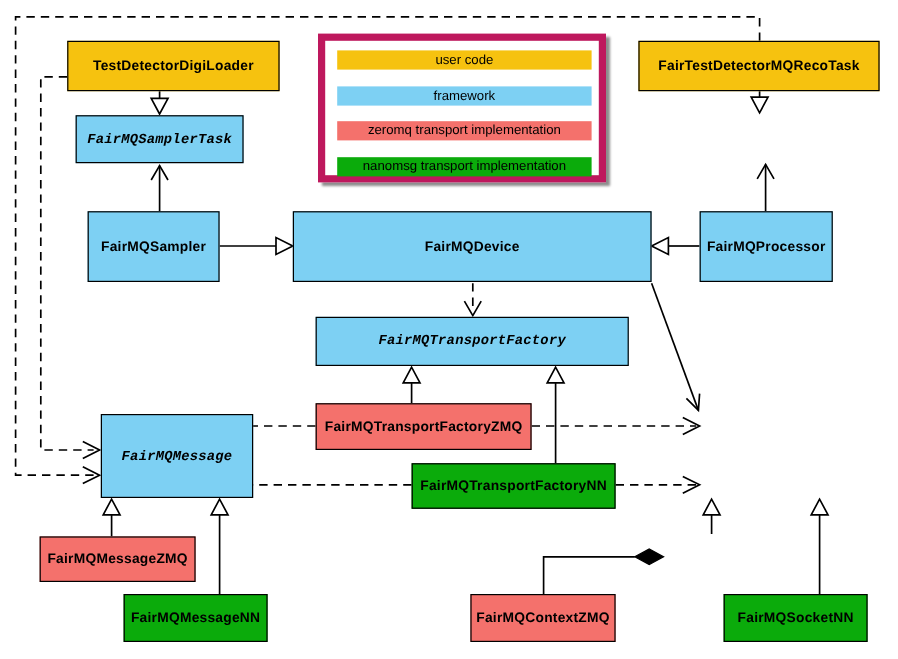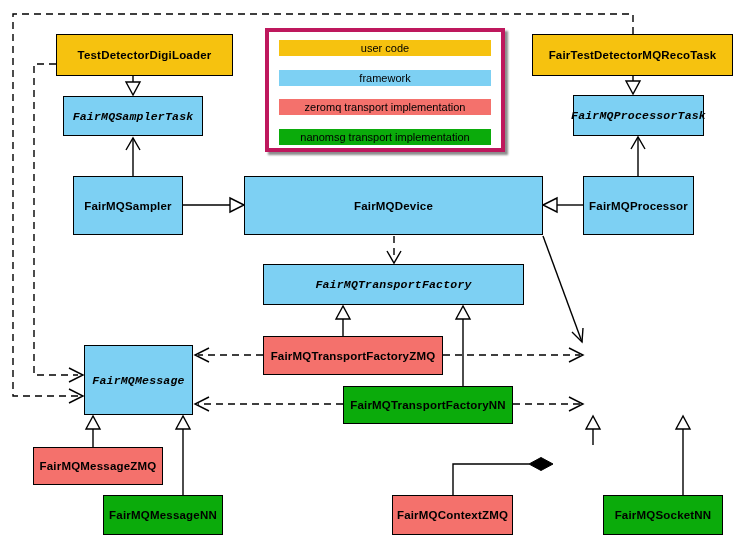--- a/index.html
+++ b/index.html
@@ -13,21 +13,21 @@
     display:flex; align-items:center; justify-content:center; text-align:center;
     font-weight:bold; font-size:11.5px; color:#000; letter-spacing:0.2px;
   }
   .abstract { font-style:italic;font-family:Liberation Mono, monospace; }
   .cat-user { background:#f6c20f; }
   .cat-framework { background:#7dd0f3; }
   .cat-zmq { background:#f4716c; }
   .cat-nn { background:#0bab0b; }
   .legend {
     position:absolute; left:265px; top:28px; width:240px; height:124px;
-    box-sizing:border-box; border:4px solid #be185d; background:#fff;
+    box-sizing:border-box; border:6px solid #be185d; background:#fff;
     box-shadow:3px 3px 2px rgba(0,0,0,0.45);
   }
   .legend-bar {
     position:absolute; left:10px; width:212px; height:16px;
     display:flex; align-items:center; justify-content:center;
     font-size:11px; font-weight:normal; color:#000;
   }
   .lb0 { top:8px; }  .lb1 { top:38px; }  .lb2 { top:67px; }  .lb3 { top:97px; }
   .solid { stroke:#000; stroke-width:1.4; fill:none; }
   .dashed { stroke:#000; stroke-width:1.4; fill:none; stroke-dasharray:7,5; }
@@ -153,35 +153,34 @@
     <div class="legend-bar lb2 cat-zmq">zeromq transport implementation</div>
     <div class="legend-bar lb3 cat-nn">nanomsg transport implementation</div>
   </div>
 
   <div class="node cat-user" style="left:56px; top:34px; width:177px; height:42px;">TestDetectorDigiLoader</div>
 
   <div class="node cat-user" style="left:532px; top:34px; width:201px; height:42px;">FairTestDetectorMQRecoTask</div>
 
   <div class="node cat-framework abstract" style="left:63px; top:96px; width:140px; height:40px;">FairMQSamplerTask</div>
 
-  <div class="node cat-framework abstract" style="left:573px; top:95px; width:131px; height:41px;">FairMQProcessorTask</div>
 
   <div class="node cat-framework" style="left:73px; top:176px; width:110px; height:59px;">FairMQSampler</div>
 
   <div class="node cat-framework" style="left:244px; top:176px; width:299px; height:59px;">FairMQDevice</div>
 
   <div class="node cat-framework" style="left:583px; top:176px; width:111px; height:59px;">FairMQProcessor</div>
 
   <div class="node cat-framework abstract" style="left:263px; top:264px; width:261px; height:41px;text-align:right;">FairMQTransportFactory</div>
 
   <div class="node cat-zmq" style="left:263px; top:336px; width:180px; height:39px;">FairMQTransportFactoryZMQ</div>
 
   <div class="node cat-nn" style="left:343px; top:386px; width:170px; height:38px;">FairMQTransportFactoryNN</div>
 
-  <div class="node cat-framework abstract" style="left:84px; top:345px; width:109px; height:70px;">FairMQMessage</div>
+  <div class="node cat-framework abstract" style="left:84px; top:345px; width:127px; height:70px;">FairMQMessage</div>
 
 
   <div class="node cat-zmq" style="left:33px; top:447px; width:130px; height:38px;">FairMQMessageZMQ</div>
 
   <div class="node cat-nn" style="left:103px; top:495px; width:120px; height:40px;">FairMQMessageNN</div>
 
   <div class="node cat-zmq" style="left:392px; top:495px; width:121px; height:40px;">FairMQContextZMQ</div>
 
 
   <div class="node cat-nn" style="left:603px; top:495px; width:120px; height:40px;">FairMQSocketNN</div>

